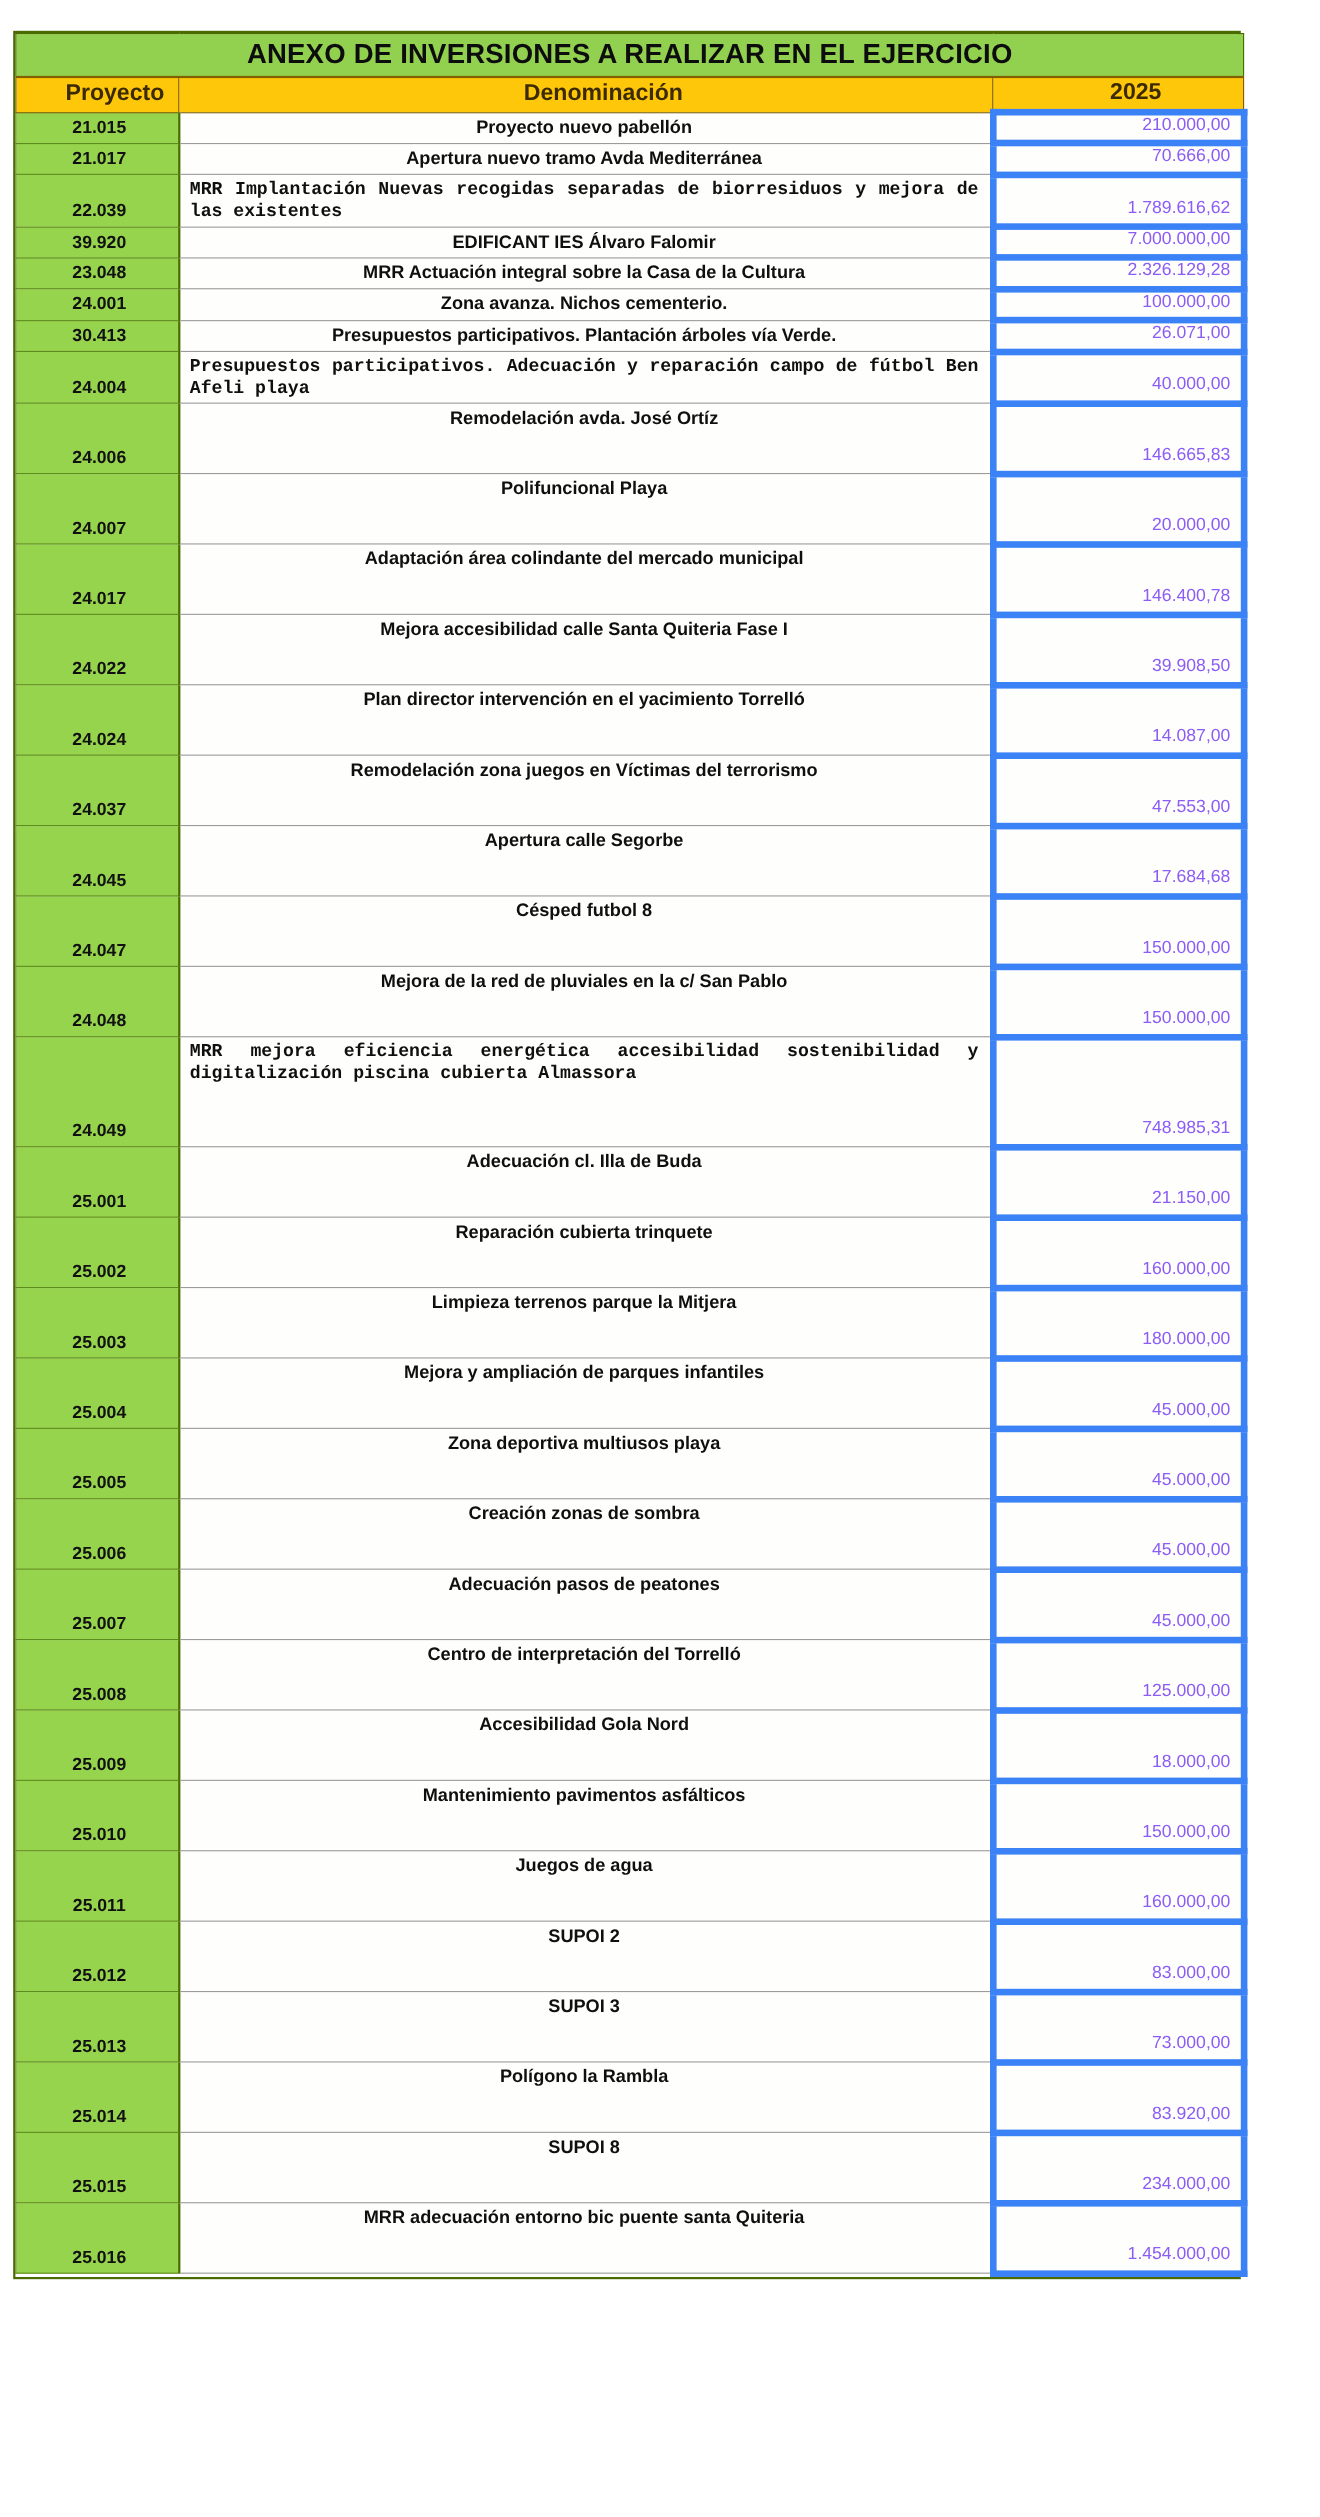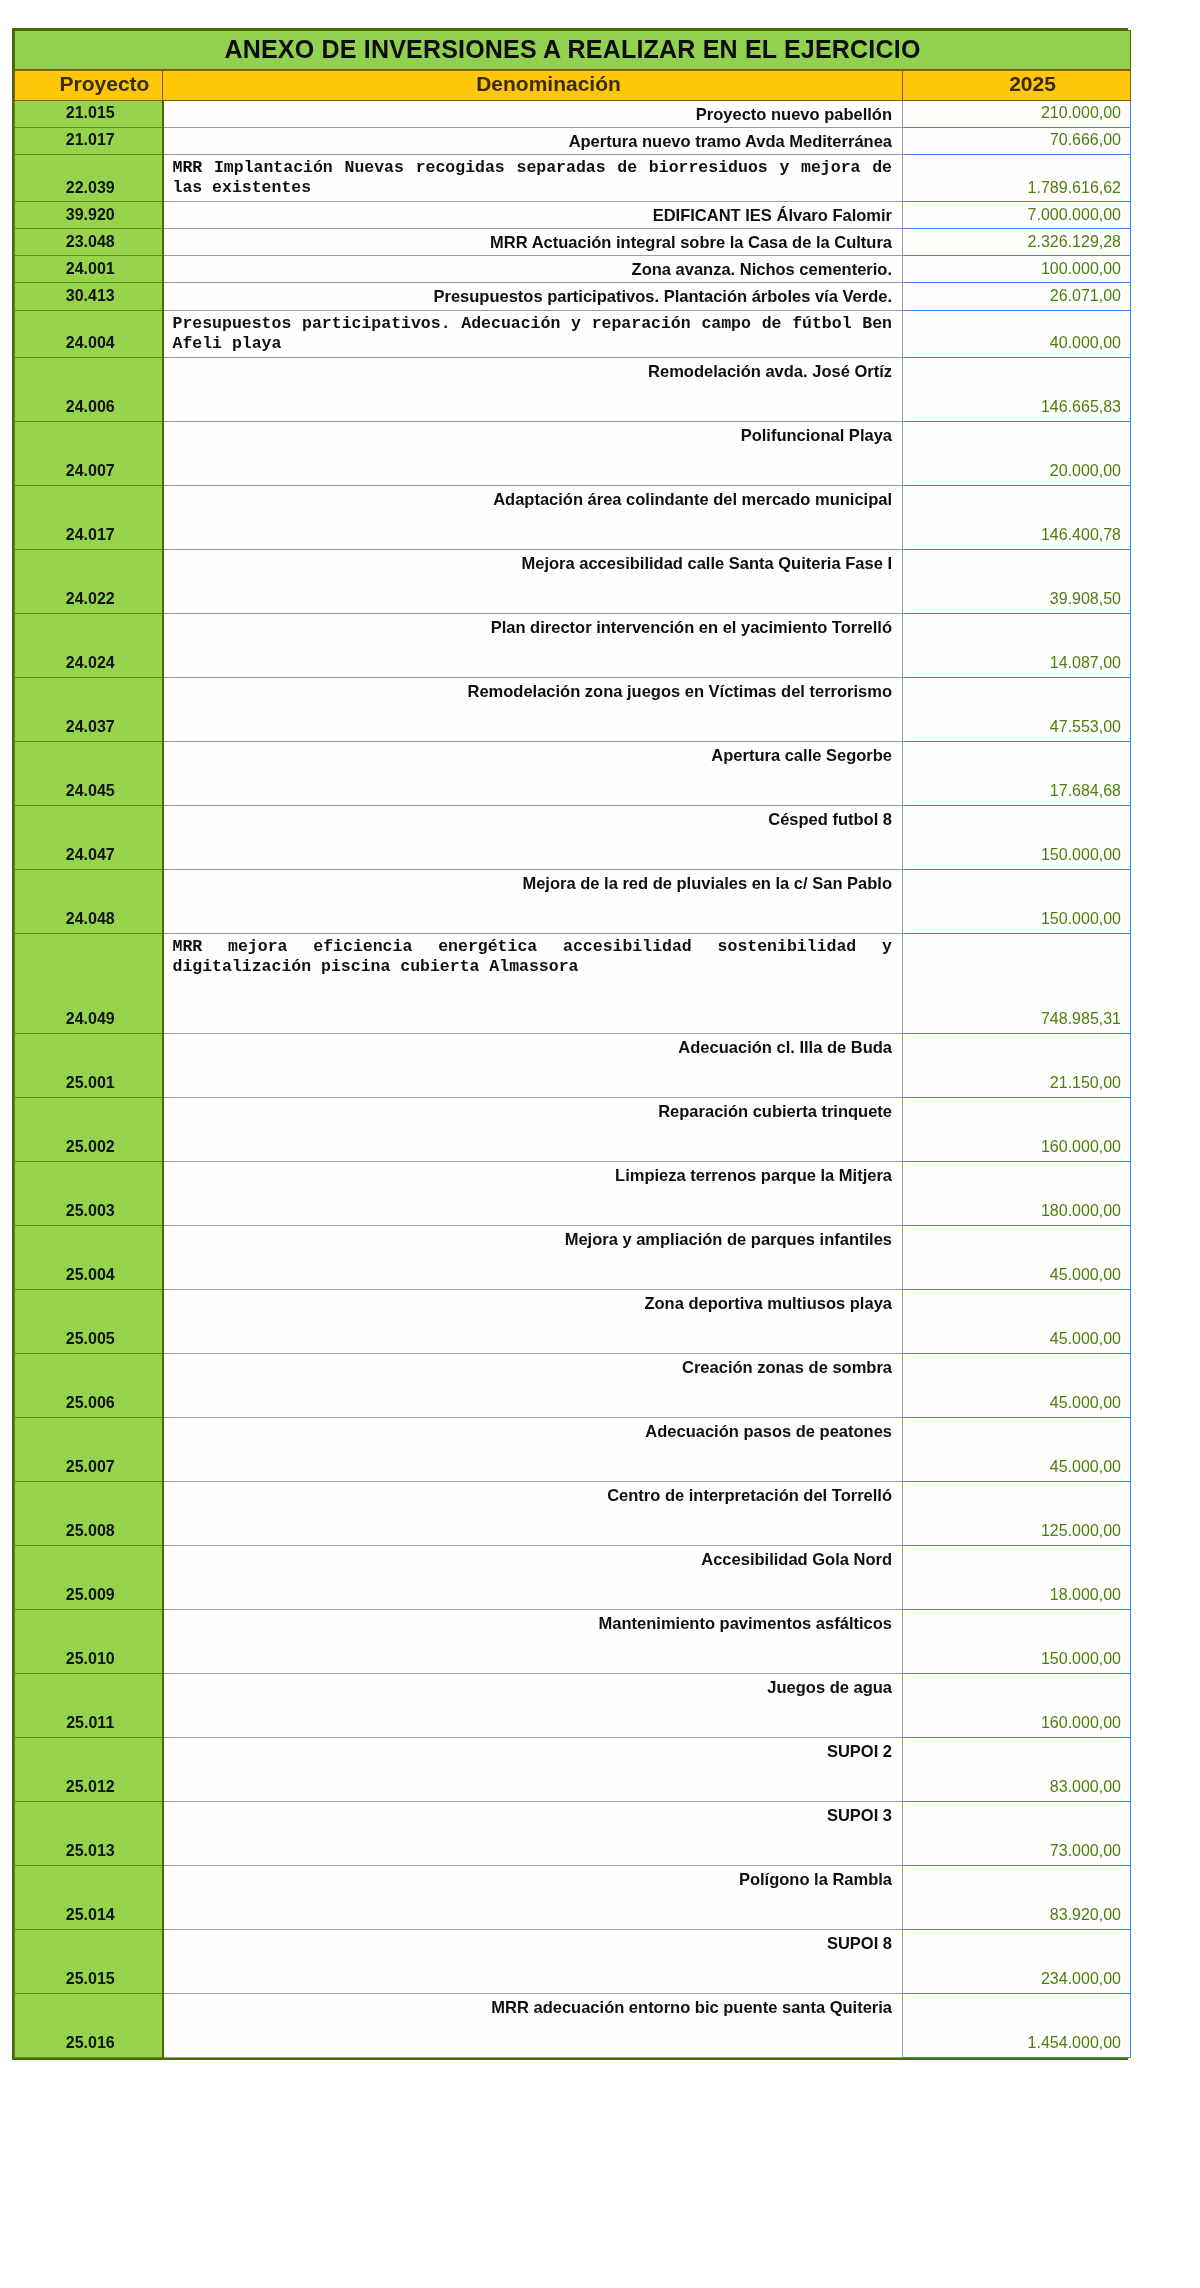--- a/index.html
+++ b/index.html
@@ -83,30 +83,30 @@
   td.denominacion {
     background: #fefefd;
     border: 1px solid #9b9b9b;
     border-left: 2px solid #4a6b00;
     vertical-align: top;
     font-weight: bold;
     font-size: 16.5px;
     color: #0f0f0f;
     padding: 3px 10px 3px 9px;
     line-height: 1.22;
-    text-align: right;
+    text-align: center;
   }
   td.denominacion.justify { text-align: justify; font-family: Liberation Mono, monospace; }
   td.importe {
     background: #fefefd;
-    border: 1px solid #3b82f6;
+    border: 6px solid #3b82f6;
     text-align: right;
     vertical-align: bottom;
     font-size: 16px;
-    color: #4d7c0f;
+    color: #8b5cf6;
     padding: 0 9px 4px 4px;
     white-space: nowrap;
     line-height: 1.15;
   }
   tr.r-short td { height: 25px; }
   tr.r-med   td { height: 46px; }
   tr.r-tall  td { height: 64px; }
   tr.r-xtall td { height: 100px; }
 </style>
 </head>

